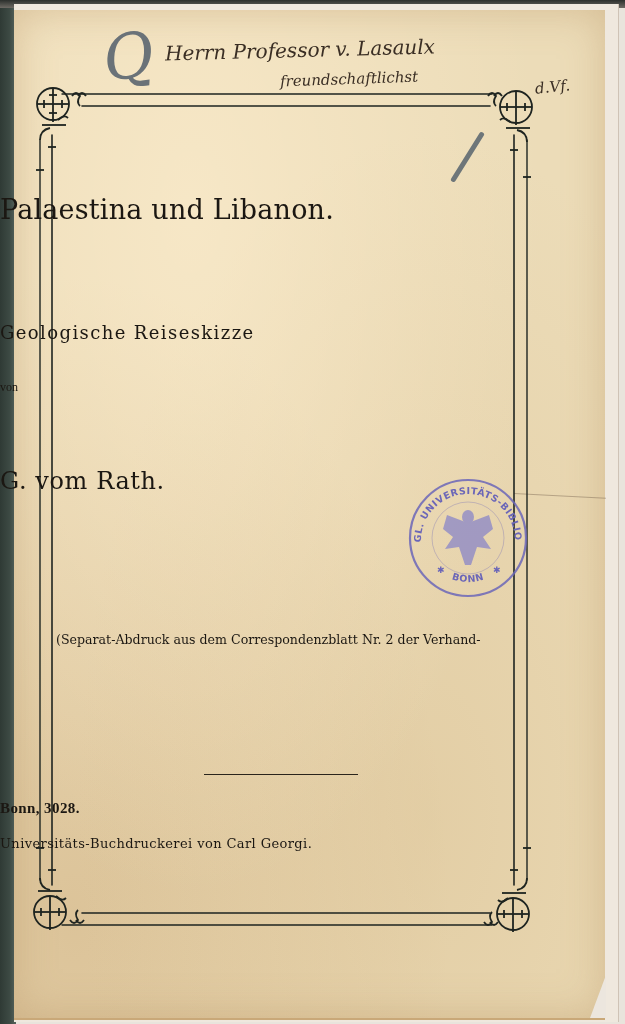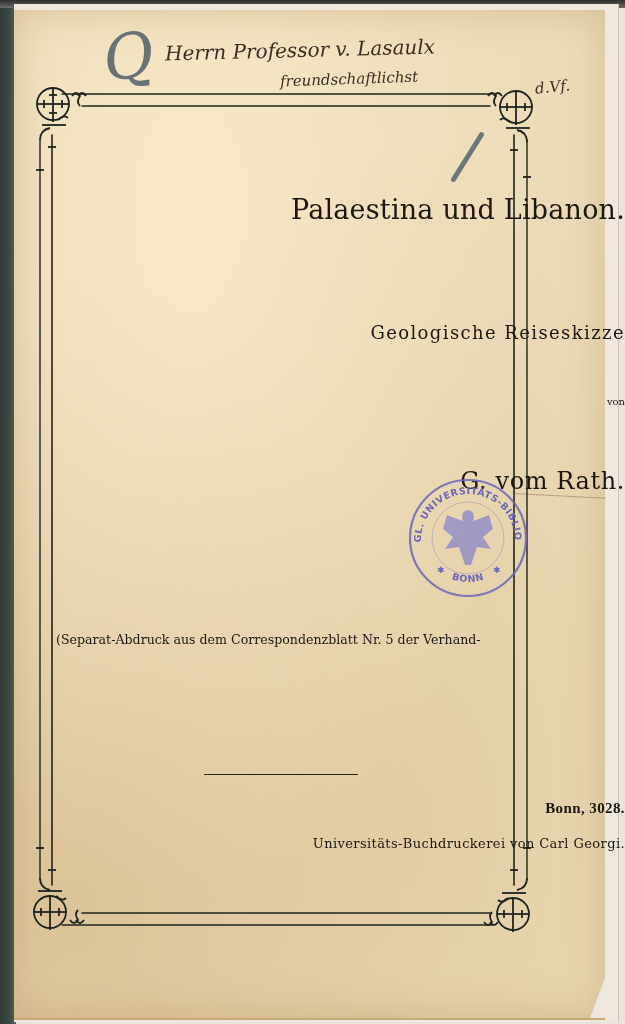--- a/index.html
+++ b/index.html
@@ -28,24 +28,24 @@
         radial-gradient(ellipse at 10% 90%, rgba(200,165,115,0.45), rgba(200,165,115,0) 50%),
         #ecdcb8;
       box-shadow: inset 0 0 40px rgba(170,130,80,0.35);
       border-bottom: 2px solid #c9a878;
     }
     .corner-fold {
       position: absolute; left: 590px; top: 975px; width: 0; height: 0;
       border-left: 16px solid transparent; border-bottom: 43px solid #ece6de;
     }
     .frame { position: absolute; left: 0; top: 0; width: 625px; height: 1024px; pointer-events: none; }
-    .text { position: absolute; left: 0; width: 625px; text-align: right; color: #1b1712; }
+    .text { position: absolute; left: 0; width: 625px; text-align: left; color: #1b1712; }
     .title { top: 194px; font-size: 27px; letter-spacing: 0.2px; }
     .subtitle { top: 322px; font-size: 18px; letter-spacing: 1.4px; }
-    .von { top: 396px; font-size: 10px; }
+    .von { top: 380px; font-size: 12px; font-family: Liberation Serif, serif; }
     .author { top: 467px; font-size: 24px; letter-spacing: 0.6px; }
     .note { top: 629px; font-size: 12.6px; line-height: 21px; left: 56px; width: 470px; text-align: left; }
     .note span { display: block; white-space: nowrap; }
     .rule { position: absolute; left: 204px; top: 774px; width: 154px; height: 0; border-top: 1.2px solid #2a241c; }
     .place { top: 800px; font-size: 15px; font-weight: bold; font-family: "Liberation Serif", serif; letter-spacing: 0.4px; }
     .printer { top: 836px; font-size: 13px; letter-spacing: 0.4px; }
     .hand {
       position: absolute; font-family: "DejaVu Serif", serif; font-style: italic; color: #3a2e24;
       transform: rotate(-1.5deg); white-space: nowrap;
     }
@@ -160,21 +160,21 @@
 <div class="hand hand-line2">freundschaftlichst</div>
 <div class="hand hand-nach">d.Vf.</div>
 <div class="mark-one" title=""></div>
 
 <div class="text title">Palaestina und Libanon.</div>
 <div class="text subtitle">Geologische Reiseskizze</div>
 <div class="text von">von</div>
 <div class="text author">G. vom Rath.</div>
 
 <div class="text note">
-  <span>(Separat-Abdruck aus dem Correspondenzblatt Nr. 5 der Verhand-</span>
+  <span>(Separat-Abdruck aus dem Correspondenzblatt Nr. 2 der Verhand-</span>
 </div>
 
 <div class="rule"></div>
 <div class="text place">Bonn, 3028.</div>
 <div class="text printer">Universitäts-Buchdruckerei von Carl Georgi.</div>
 
 <div class="stamp">
   <svg width="122" height="122" viewBox="0 0 122 122" xmlns="http://www.w3.org/2000/svg">
     <defs>
       <path id="stampArcTop" d="M 14 64 A 47 47 0 1 1 108 64"></path>

